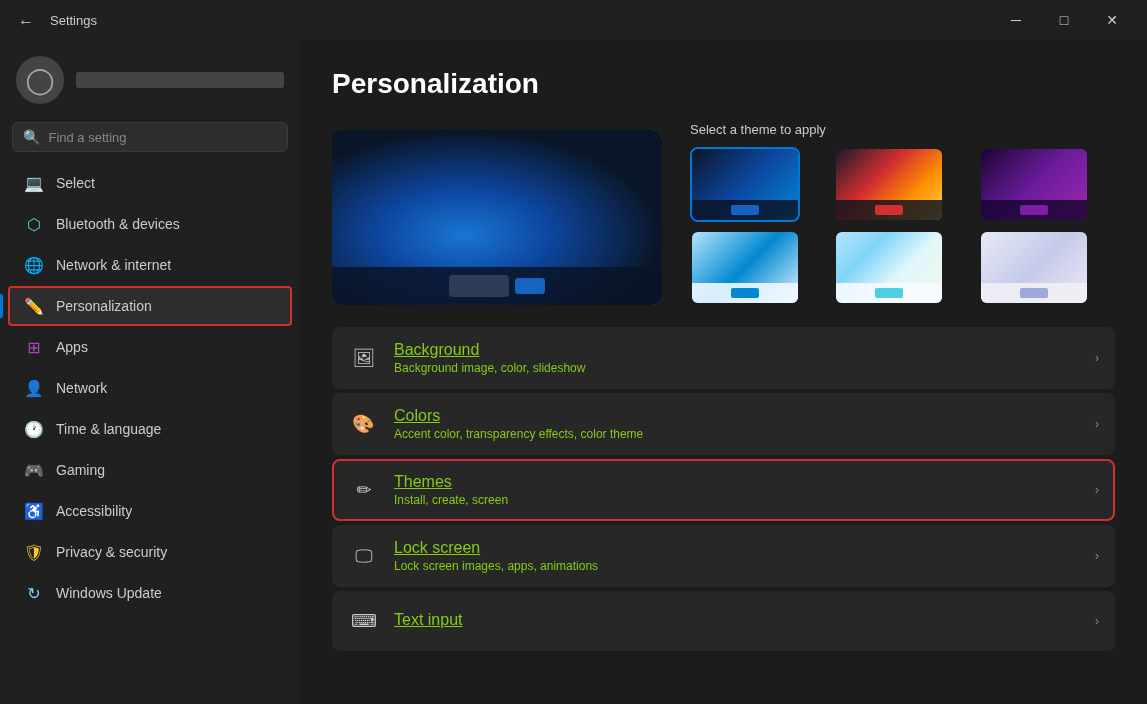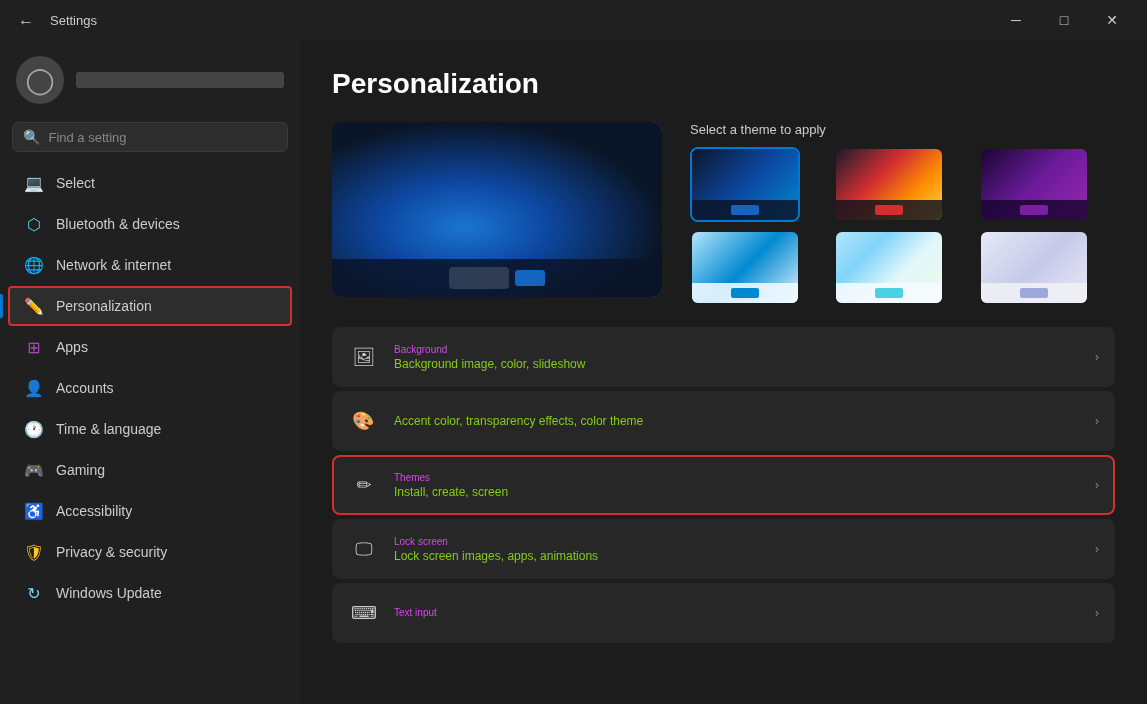--- a/index.html
+++ b/index.html
@@ -197,21 +197,21 @@
       font-weight: 600;
       color: #fff;
       margin-bottom: 22px;
     }
 
     
     .theme-section {
       display: flex;
       gap: 28px;
       margin-bottom: 22px;
-      align-items: flex-start;
+      align-items: flex-end;
     }
     .theme-preview {
       width: 330px;
       height: 175px;
       border-radius: 10px;
       background: linear-gradient(135deg, #0a1628 0%, #0d47a1 40%, #1565c0 60%, #0288d1 100%);
       flex-shrink: 0;
       position: relative;
       overflow: hidden;
     }
@@ -360,24 +360,25 @@
       align-items: center;
       justify-content: center;
       font-size: 18px;
       flex-shrink: 0;
       color: #ccc;
     }
     .settings-item-text {
       flex: 1;
     }
     .settings-item-title {
-      font-size: 10px;
-      color: #d946ef;
+      font-size: 16px;
+      color: #84cc16;
       font-weight: 400;
       margin-bottom: 2px;
+      text-decoration: underline;
     }
     .settings-item-desc {
       font-size: 12px;
       color: #84cc16;
     }
     .settings-item-chevron {
       color: #888;
       font-size: 12px;
     }
   </style>
@@ -427,21 +428,21 @@
         <div class="nav-item active highlighted">
     <div class="nav-icon orange">✏️</div>
     <span>Personalization</span>
   </div>
         <div class="nav-item">
     <div class="nav-icon purple">⊞</div>
     <span>Apps</span>
   </div>
         <div class="nav-item">
     <div class="nav-icon green">👤</div>
-    <span>Accounts</span>
+    <span>Network</span>
   </div>
         <div class="nav-item">
     <div class="nav-icon indigo">🕐</div>
     <span>Time &amp; language</span>
   </div>
         <div class="nav-item">
     <div class="nav-icon green">🎮</div>
     <span>Gaming</span>
   </div>
         <div class="nav-item">
@@ -519,20 +520,21 @@
     <div class="settings-item-icon">🖼</div>
     <div class="settings-item-text">
       <div class="settings-item-title">Background</div>
       <div class="settings-item-desc">Background image, color, slideshow</div>
     </div>
     <span class="settings-item-chevron">›</span>
   </div>
         <div class="settings-item">
     <div class="settings-item-icon">🎨</div>
     <div class="settings-item-text">
+      <div class="settings-item-title">Colors</div>
       <div class="settings-item-desc">Accent color, transparency effects, color theme</div>
     </div>
     <span class="settings-item-chevron">›</span>
   </div>
         <div class="settings-item highlighted">
     <div class="settings-item-icon">✏</div>
     <div class="settings-item-text">
       <div class="settings-item-title">Themes</div>
       <div class="settings-item-desc">Install, create, screen</div>
     </div>

